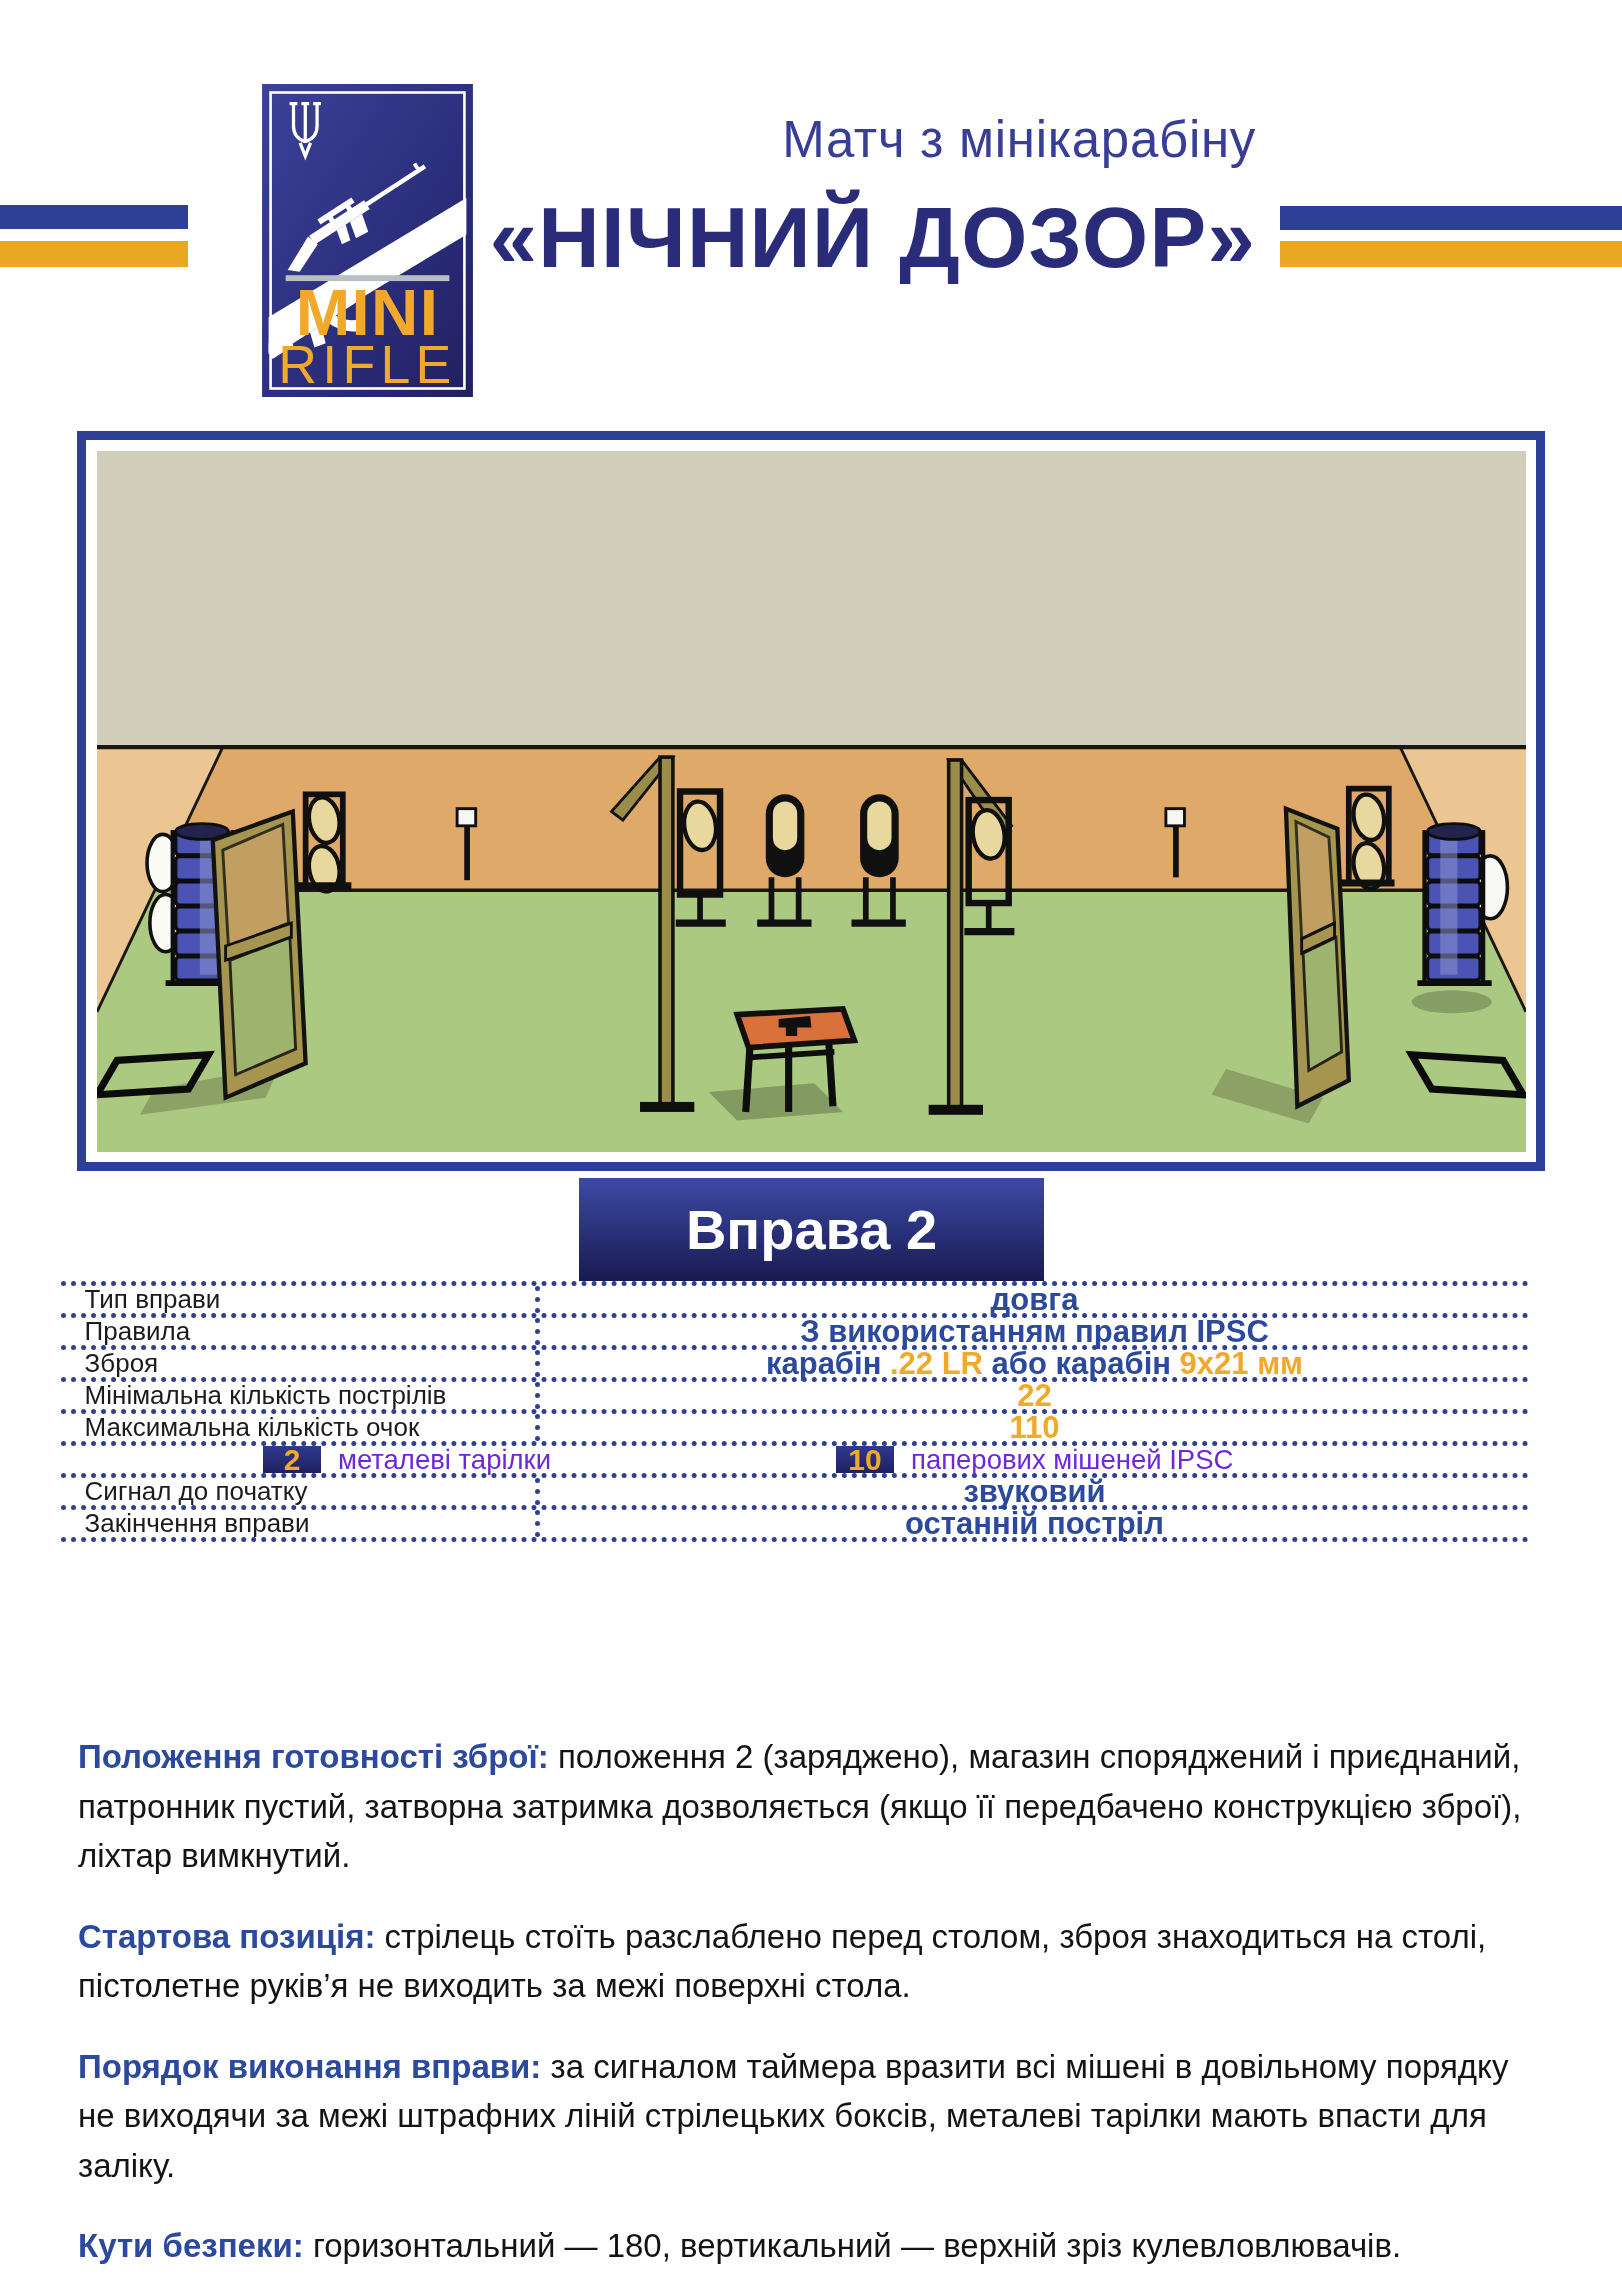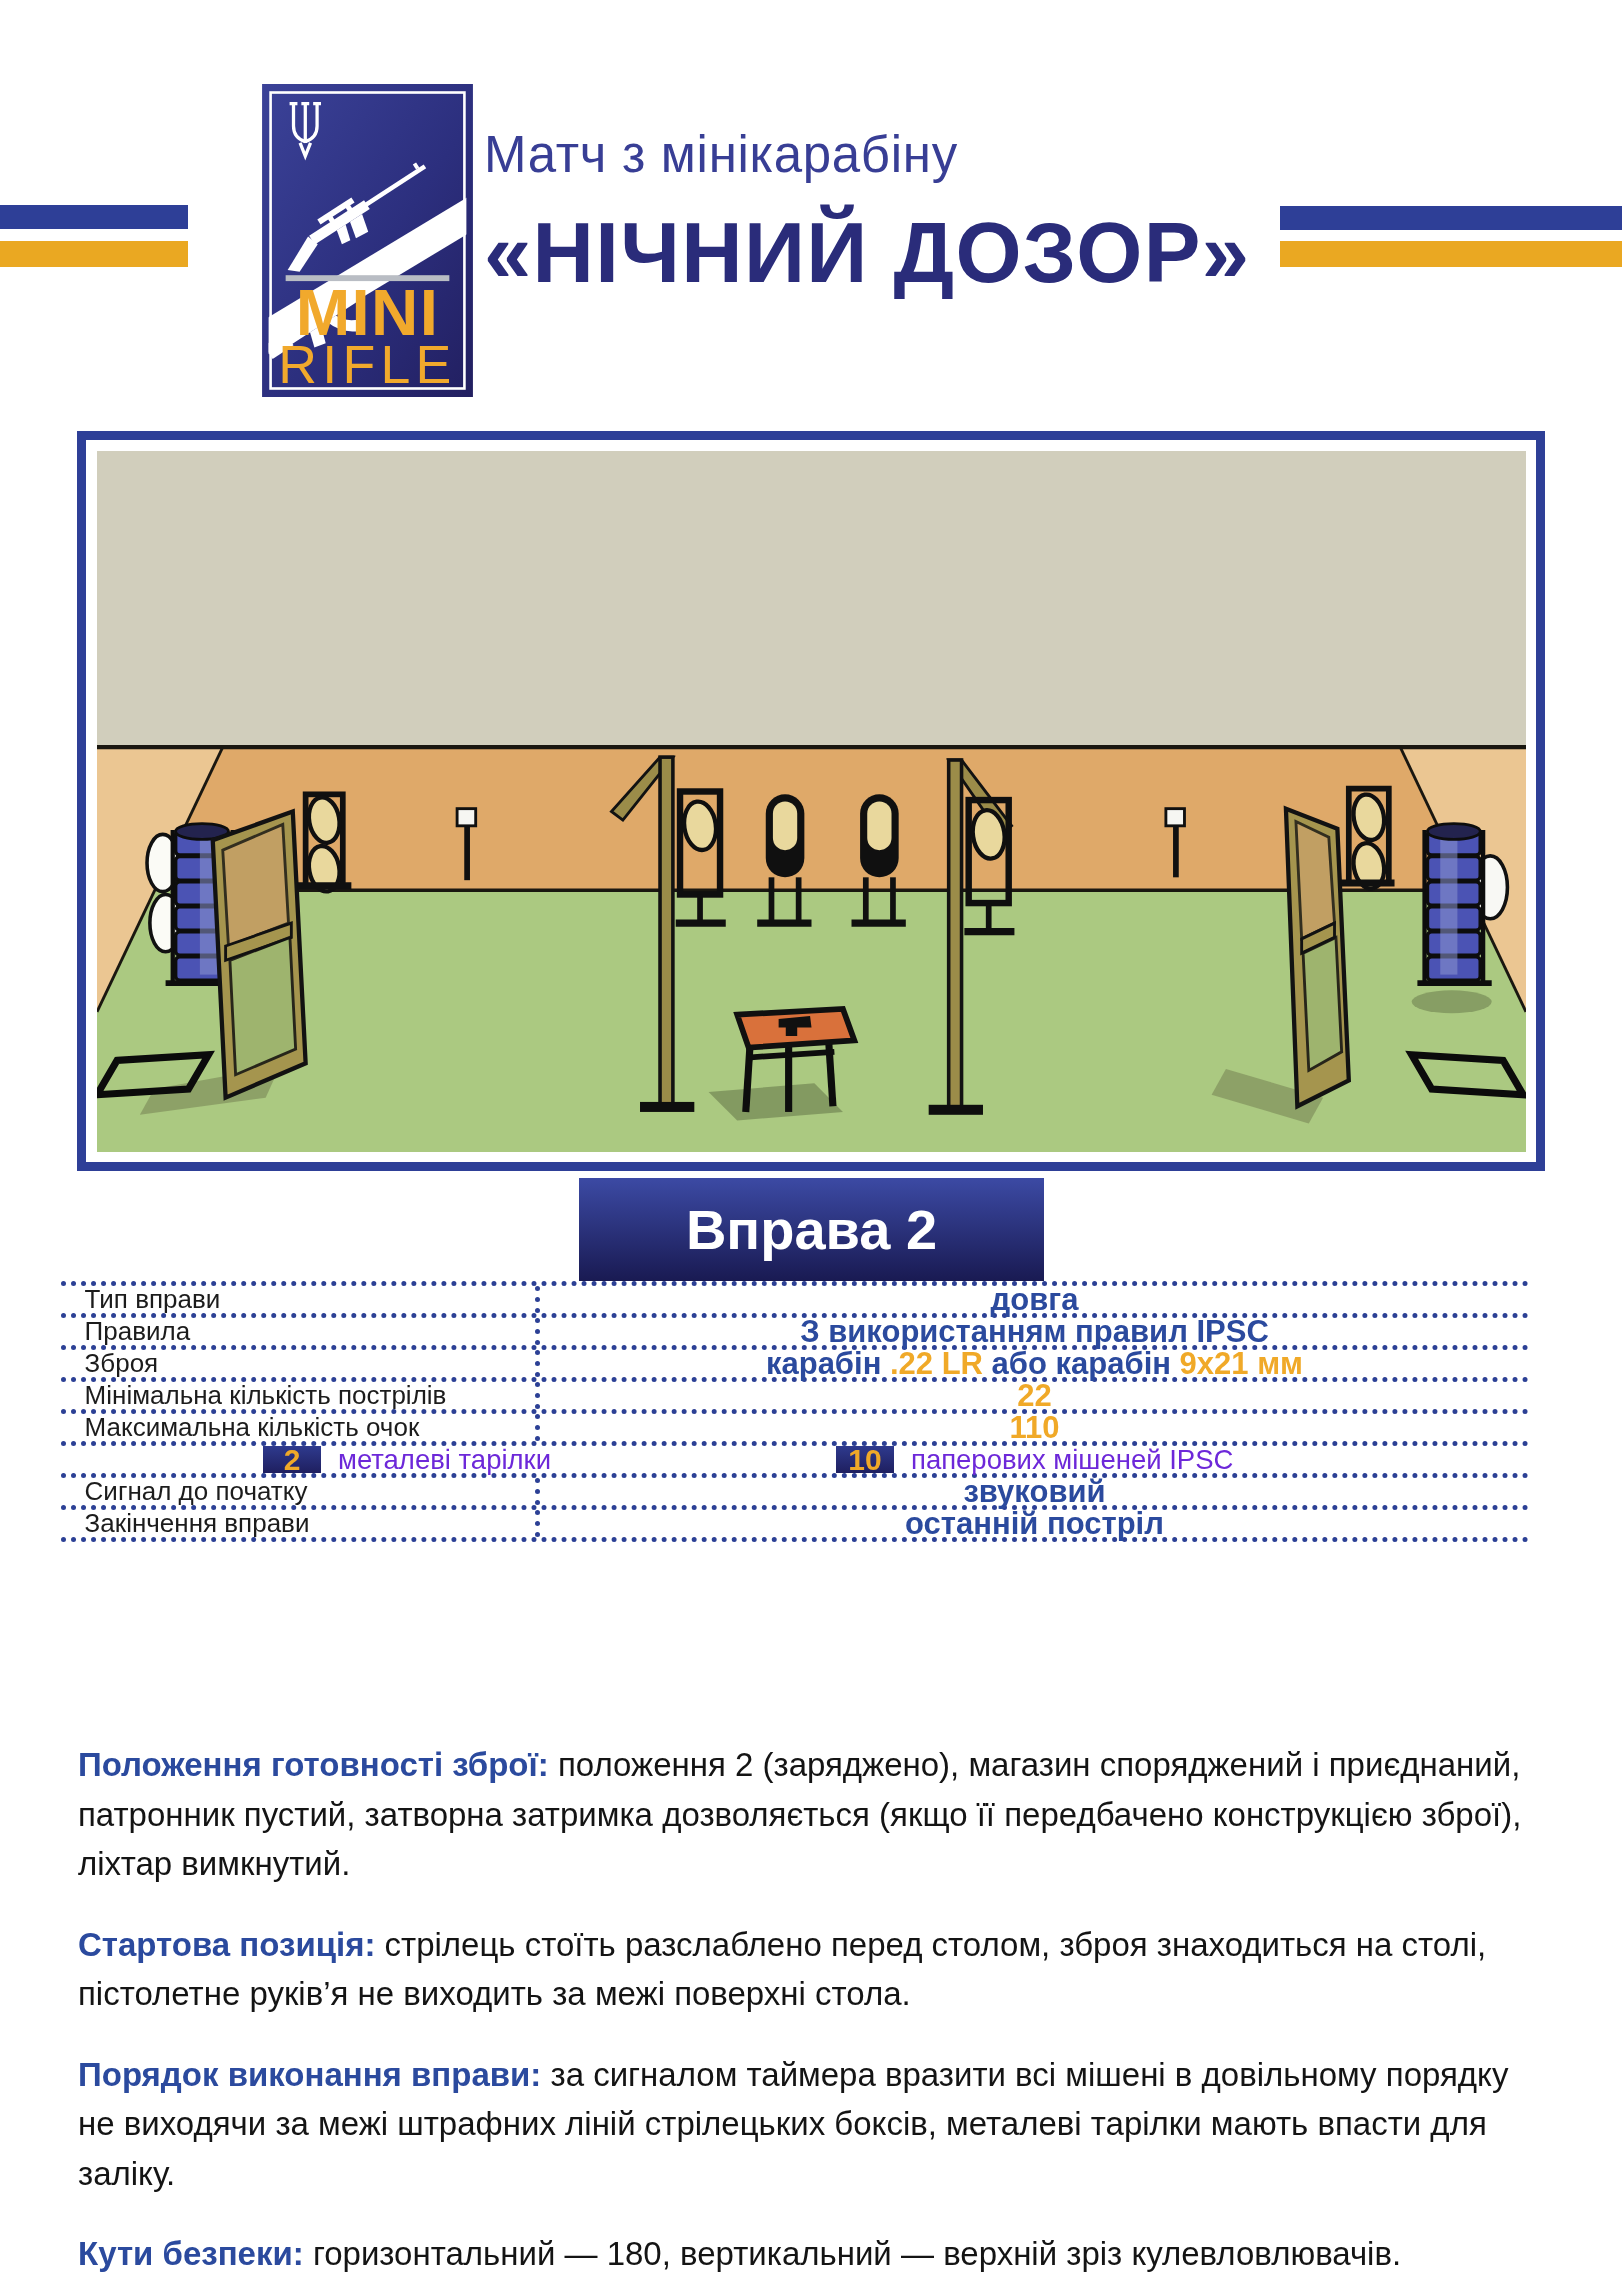--- a/index.html
+++ b/index.html
@@ -19,21 +19,21 @@
   }
   
   .stripe{position:absolute}
   .stripe-left-blue{left:0;top:205px;width:188px;height:23.6px;background:var(--brand-blue)}
   .stripe-left-yellow{left:0;top:241px;width:188px;height:25.5px;background:var(--brand-yellow)}
   .stripe-right-blue{left:1280px;top:206px;width:343px;height:23.6px;background:var(--brand-blue)}
   .stripe-right-yellow{left:1280px;top:241px;width:343px;height:25.5px;background:var(--brand-yellow)}
   
   .logo{position:absolute;left:262px;top:84px;width:211px;height:313px}
   
-  .title{position:absolute;left:484px;top:125px;width:772px;text-align:left}
+  .title{position:absolute;left:484px;top:110px;width:772px;text-align:right}
   .title-line1{font-size:51px;color:#383e95;letter-spacing:0.7px}
   .title-line2{font-size:85px;font-weight:bold;color:#2a2c7a;margin-top:20px;letter-spacing:1.3px;white-space:nowrap}
   
   .stage-frame{
     position:absolute;left:77px;top:431px;width:1468px;height:740px;
     border:9.8px solid var(--brand-blue);background:#fff;padding:10.5px;
   }
   .stage-frame svg{display:block;width:100%;height:100%}
   
   .banner{
@@ -52,21 +52,21 @@
   .row.counts{display:block}
   .count-item{position:absolute;top:0;bottom:0;display:flex;align-items:center}
   .count-item.item0{left:202px}
   .count-item.item1{left:775px}
   .count-badge{height:100%;width:58px;background:linear-gradient(180deg,#2e3a8e,#1f1f5f);
     color:var(--value-yellow);font-size:30px;font-weight:bold;
     display:flex;align-items:center;justify-content:center}
   .count-label{margin-left:17px;font-size:27.5px;color:#6d28d9;white-space:nowrap}
   
   .briefing{position:absolute;left:78px;top:1728px;width:1472px}
-  .briefing p{margin:12px 0 31px;font-size:33px;line-height:1.5;color:#141414}
+  .briefing p{margin:4px 0 31px;font-size:33px;line-height:1.5;color:#141414}
   .briefing .lead{font-weight:bold;color:var(--value-blue)}
 </style>
 </head>
 <body>
 
 <div class="stripe stripe-left-blue"></div>
 <div class="stripe stripe-left-yellow"></div>
 <div class="stripe stripe-right-blue"></div>
 <div class="stripe stripe-right-yellow"></div>
 

